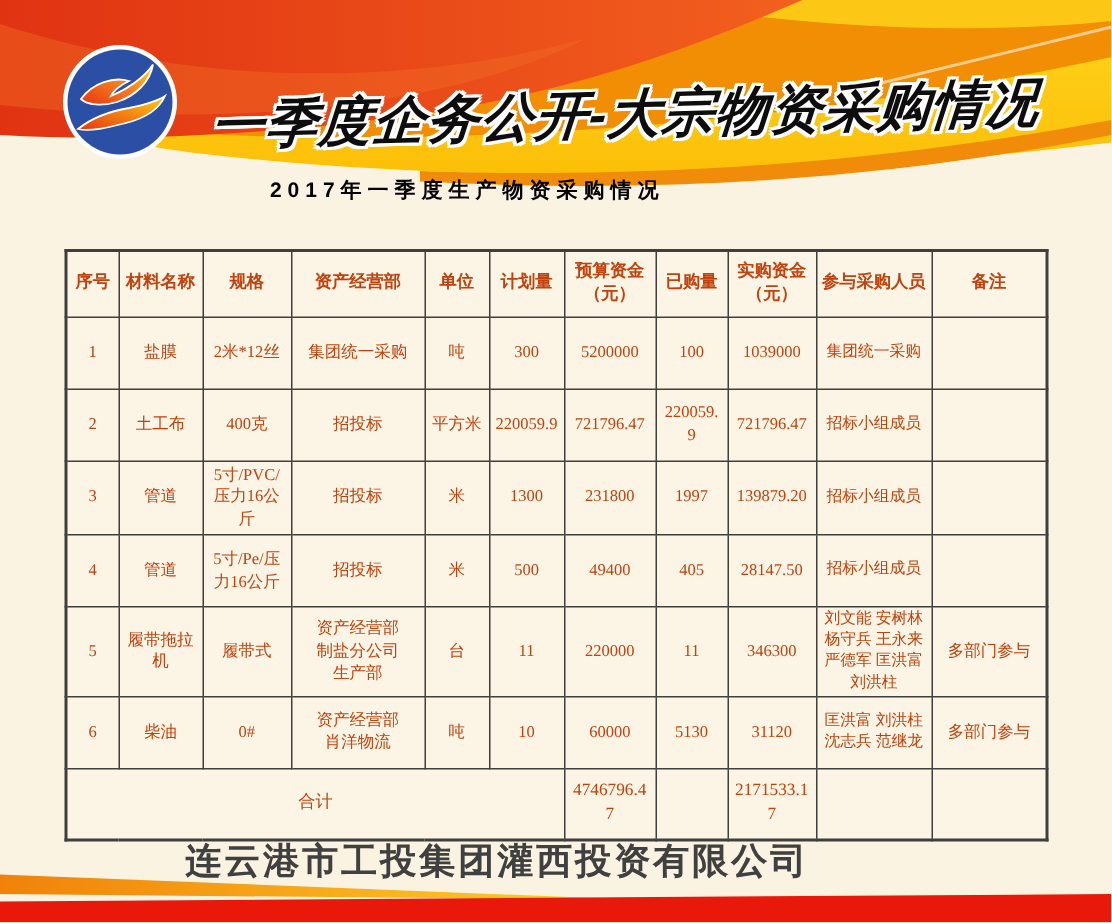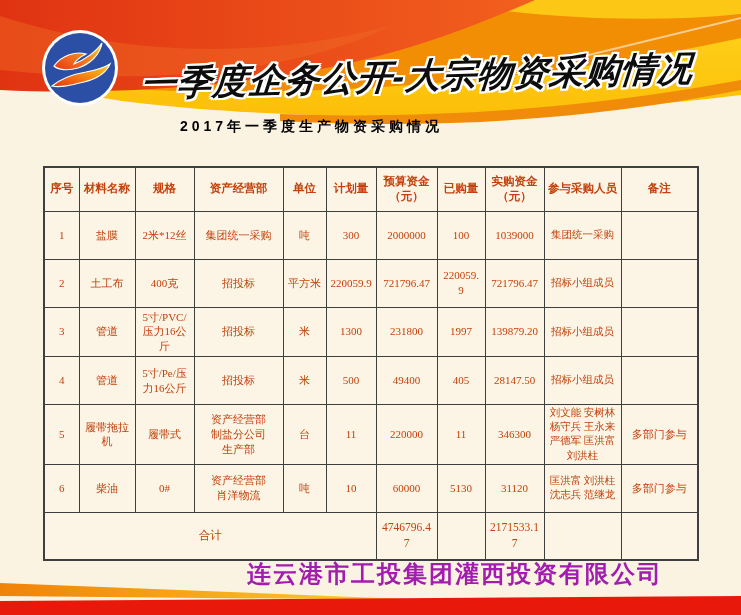--- a/index.html
+++ b/index.html
@@ -40,22 +40,22 @@
     padding:2px 3px; white-space:pre-line; word-break:break-all; line-height:1.35;
   }
   table.proc th { height:44px; font-size:11.5px; font-weight:bold; }
   table.proc tbody td { height:48px; font-size:11px; }
   table.proc tbody td:nth-child(10) { font-size:10.5px; padding:1px 2px; }
   table.proc tfoot td { height:48px; font-size:11.5px; }
 
   
   .footer-company {
     position:absolute; left:0; top:558px; width:663px;
-    text-align:right; font-size:24px; font-weight:900;
-    letter-spacing:2px; color:#a21caf;
+    text-align:center; font-size:24px; font-weight:900;
+    letter-spacing:2px; color:#404040;
   }
   .footer-ribbon { position:absolute; left:0; bottom:0; width:741px; height:65px; pointer-events:none; }
 </style>
 </head>
 <body>
 
 <div class="page">
 
   <svg class="header-waves" viewBox="0 0 741 160" aria-hidden="true">
     <defs>
@@ -139,21 +139,21 @@
         </tr>
     </thead>
     <tbody id="body-rows">
         <tr>
           <td>1</td>
           <td>盐膜</td>
           <td>2米*12丝</td>
           <td>集团统一采购</td>
           <td>吨</td>
           <td>300</td>
-          <td>2000000</td>
+          <td>5200000</td>
           <td>100</td>
           <td>1039000</td>
           <td>集团统一采购</td>
           <td></td>
         </tr>
         <tr>
           <td>2</td>
           <td>土工布</td>
           <td>400克</td>
           <td>招投标</td>

